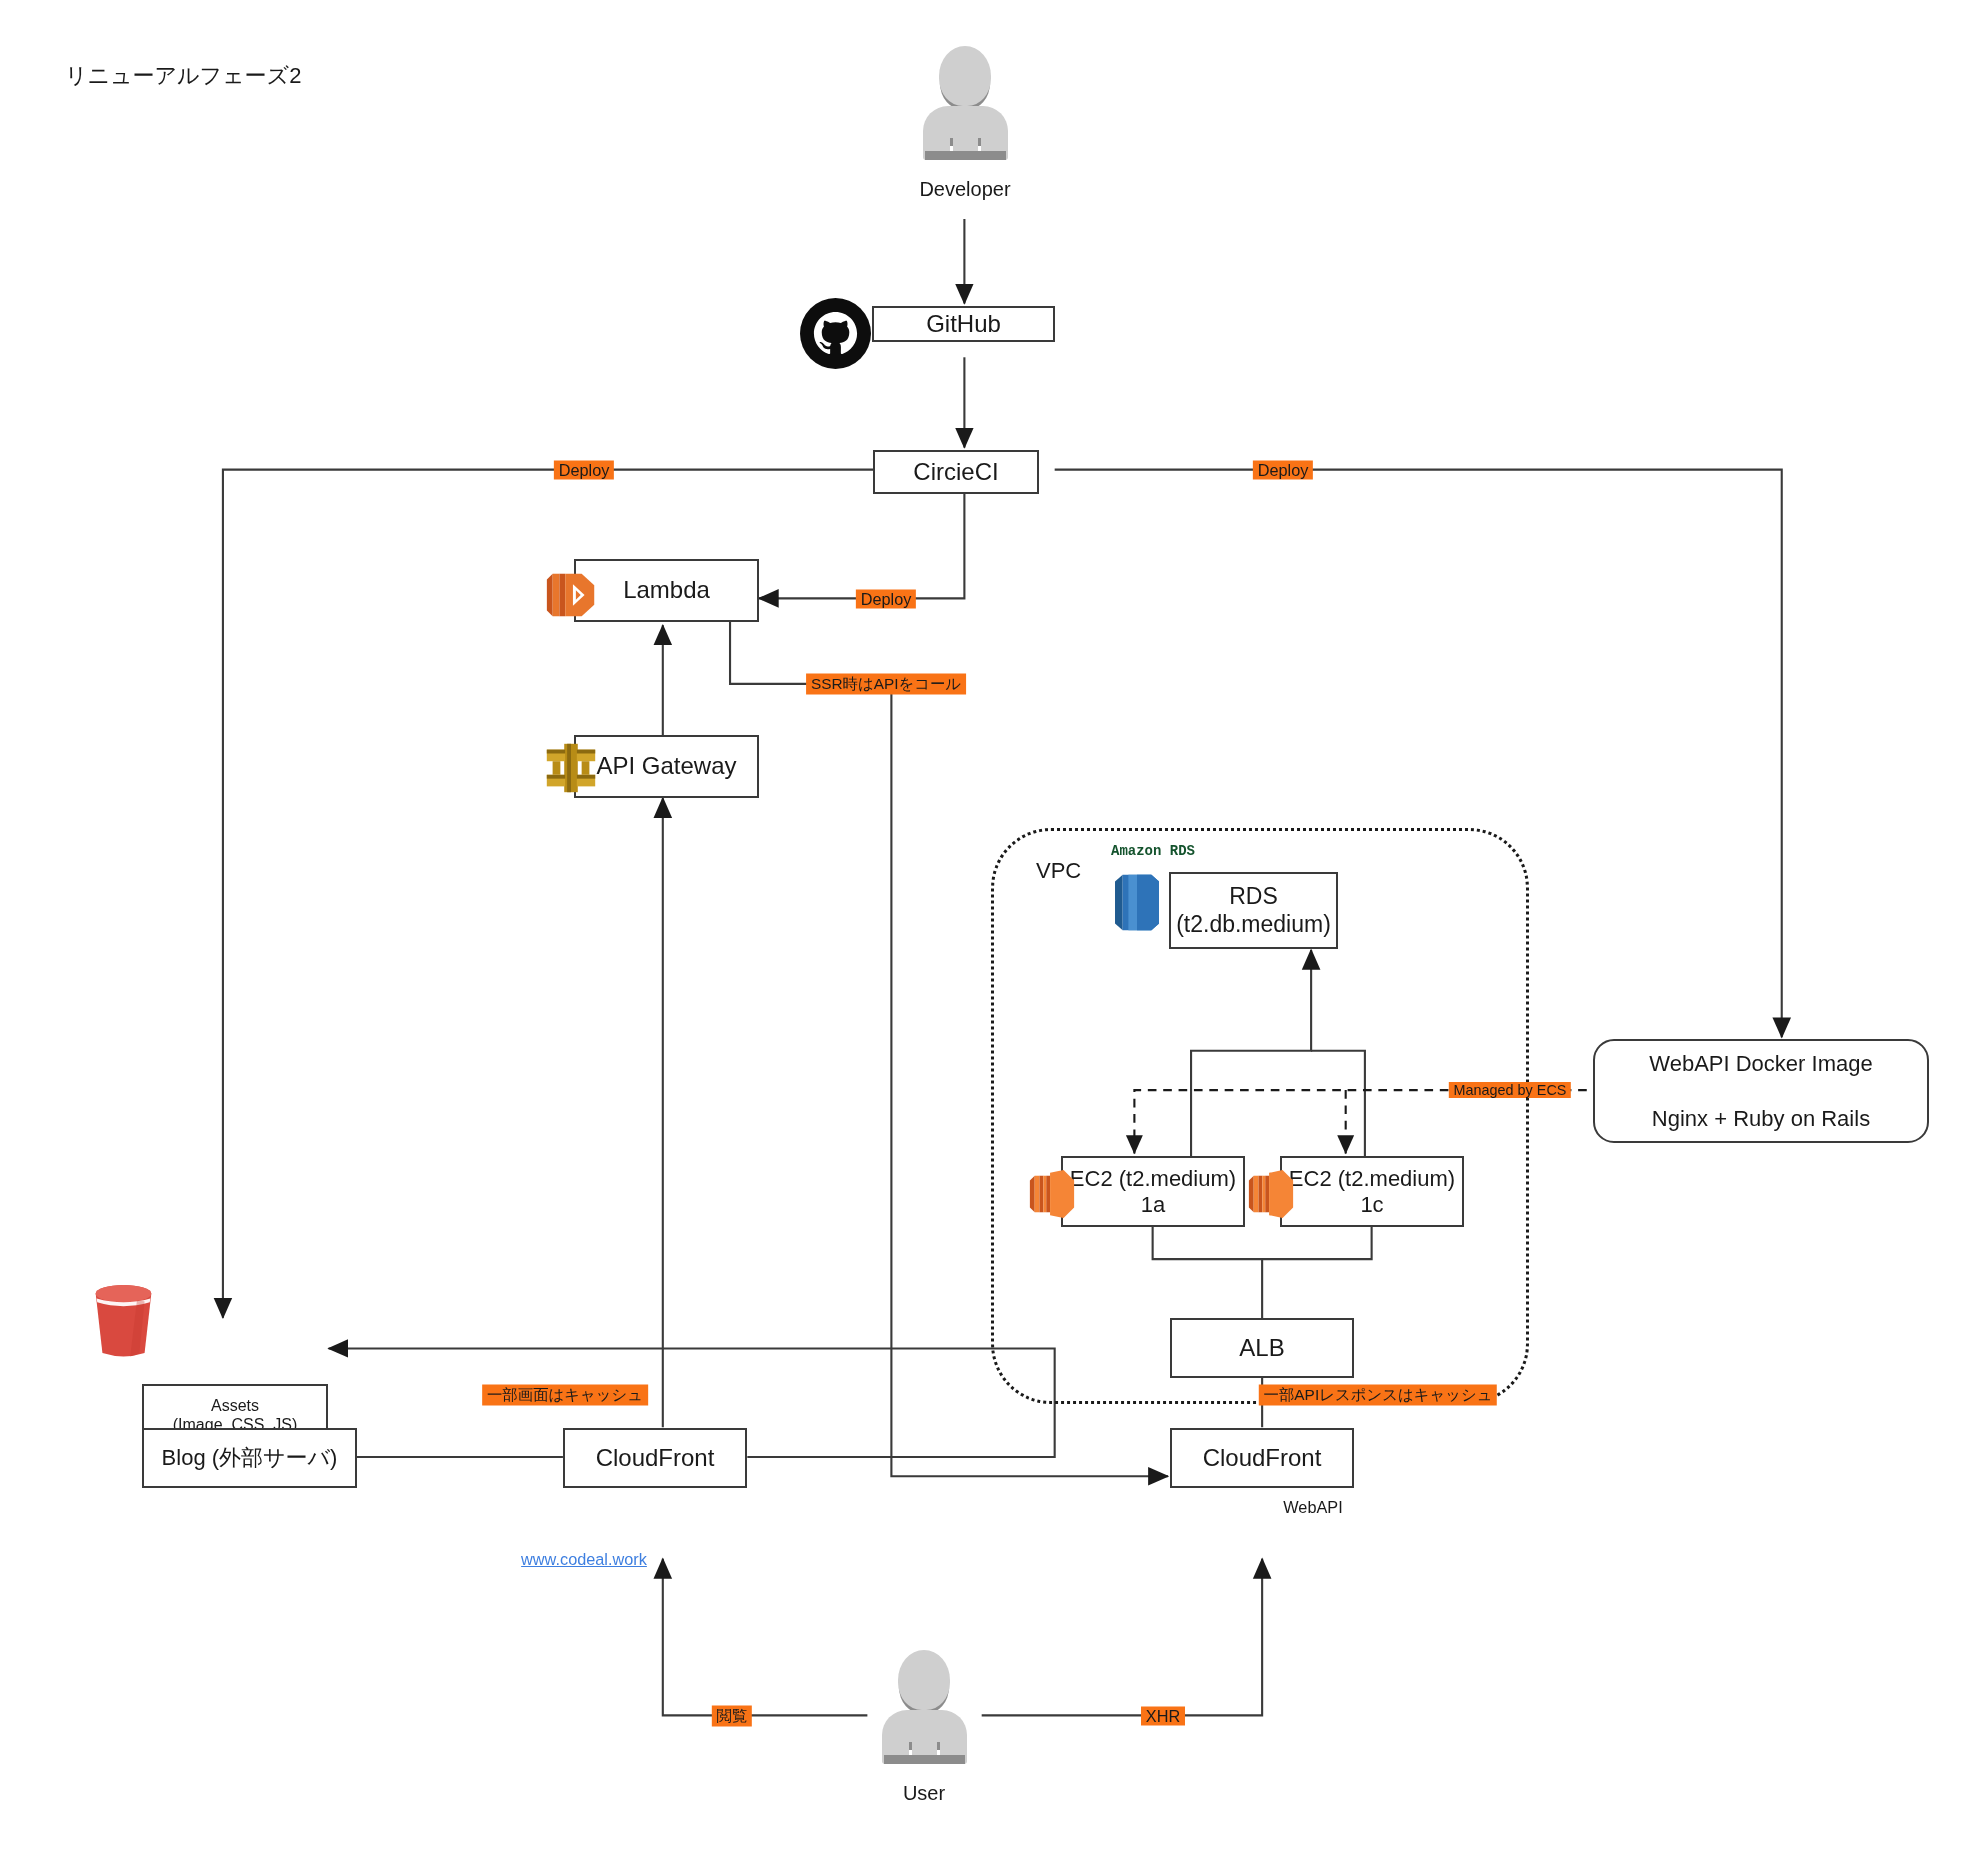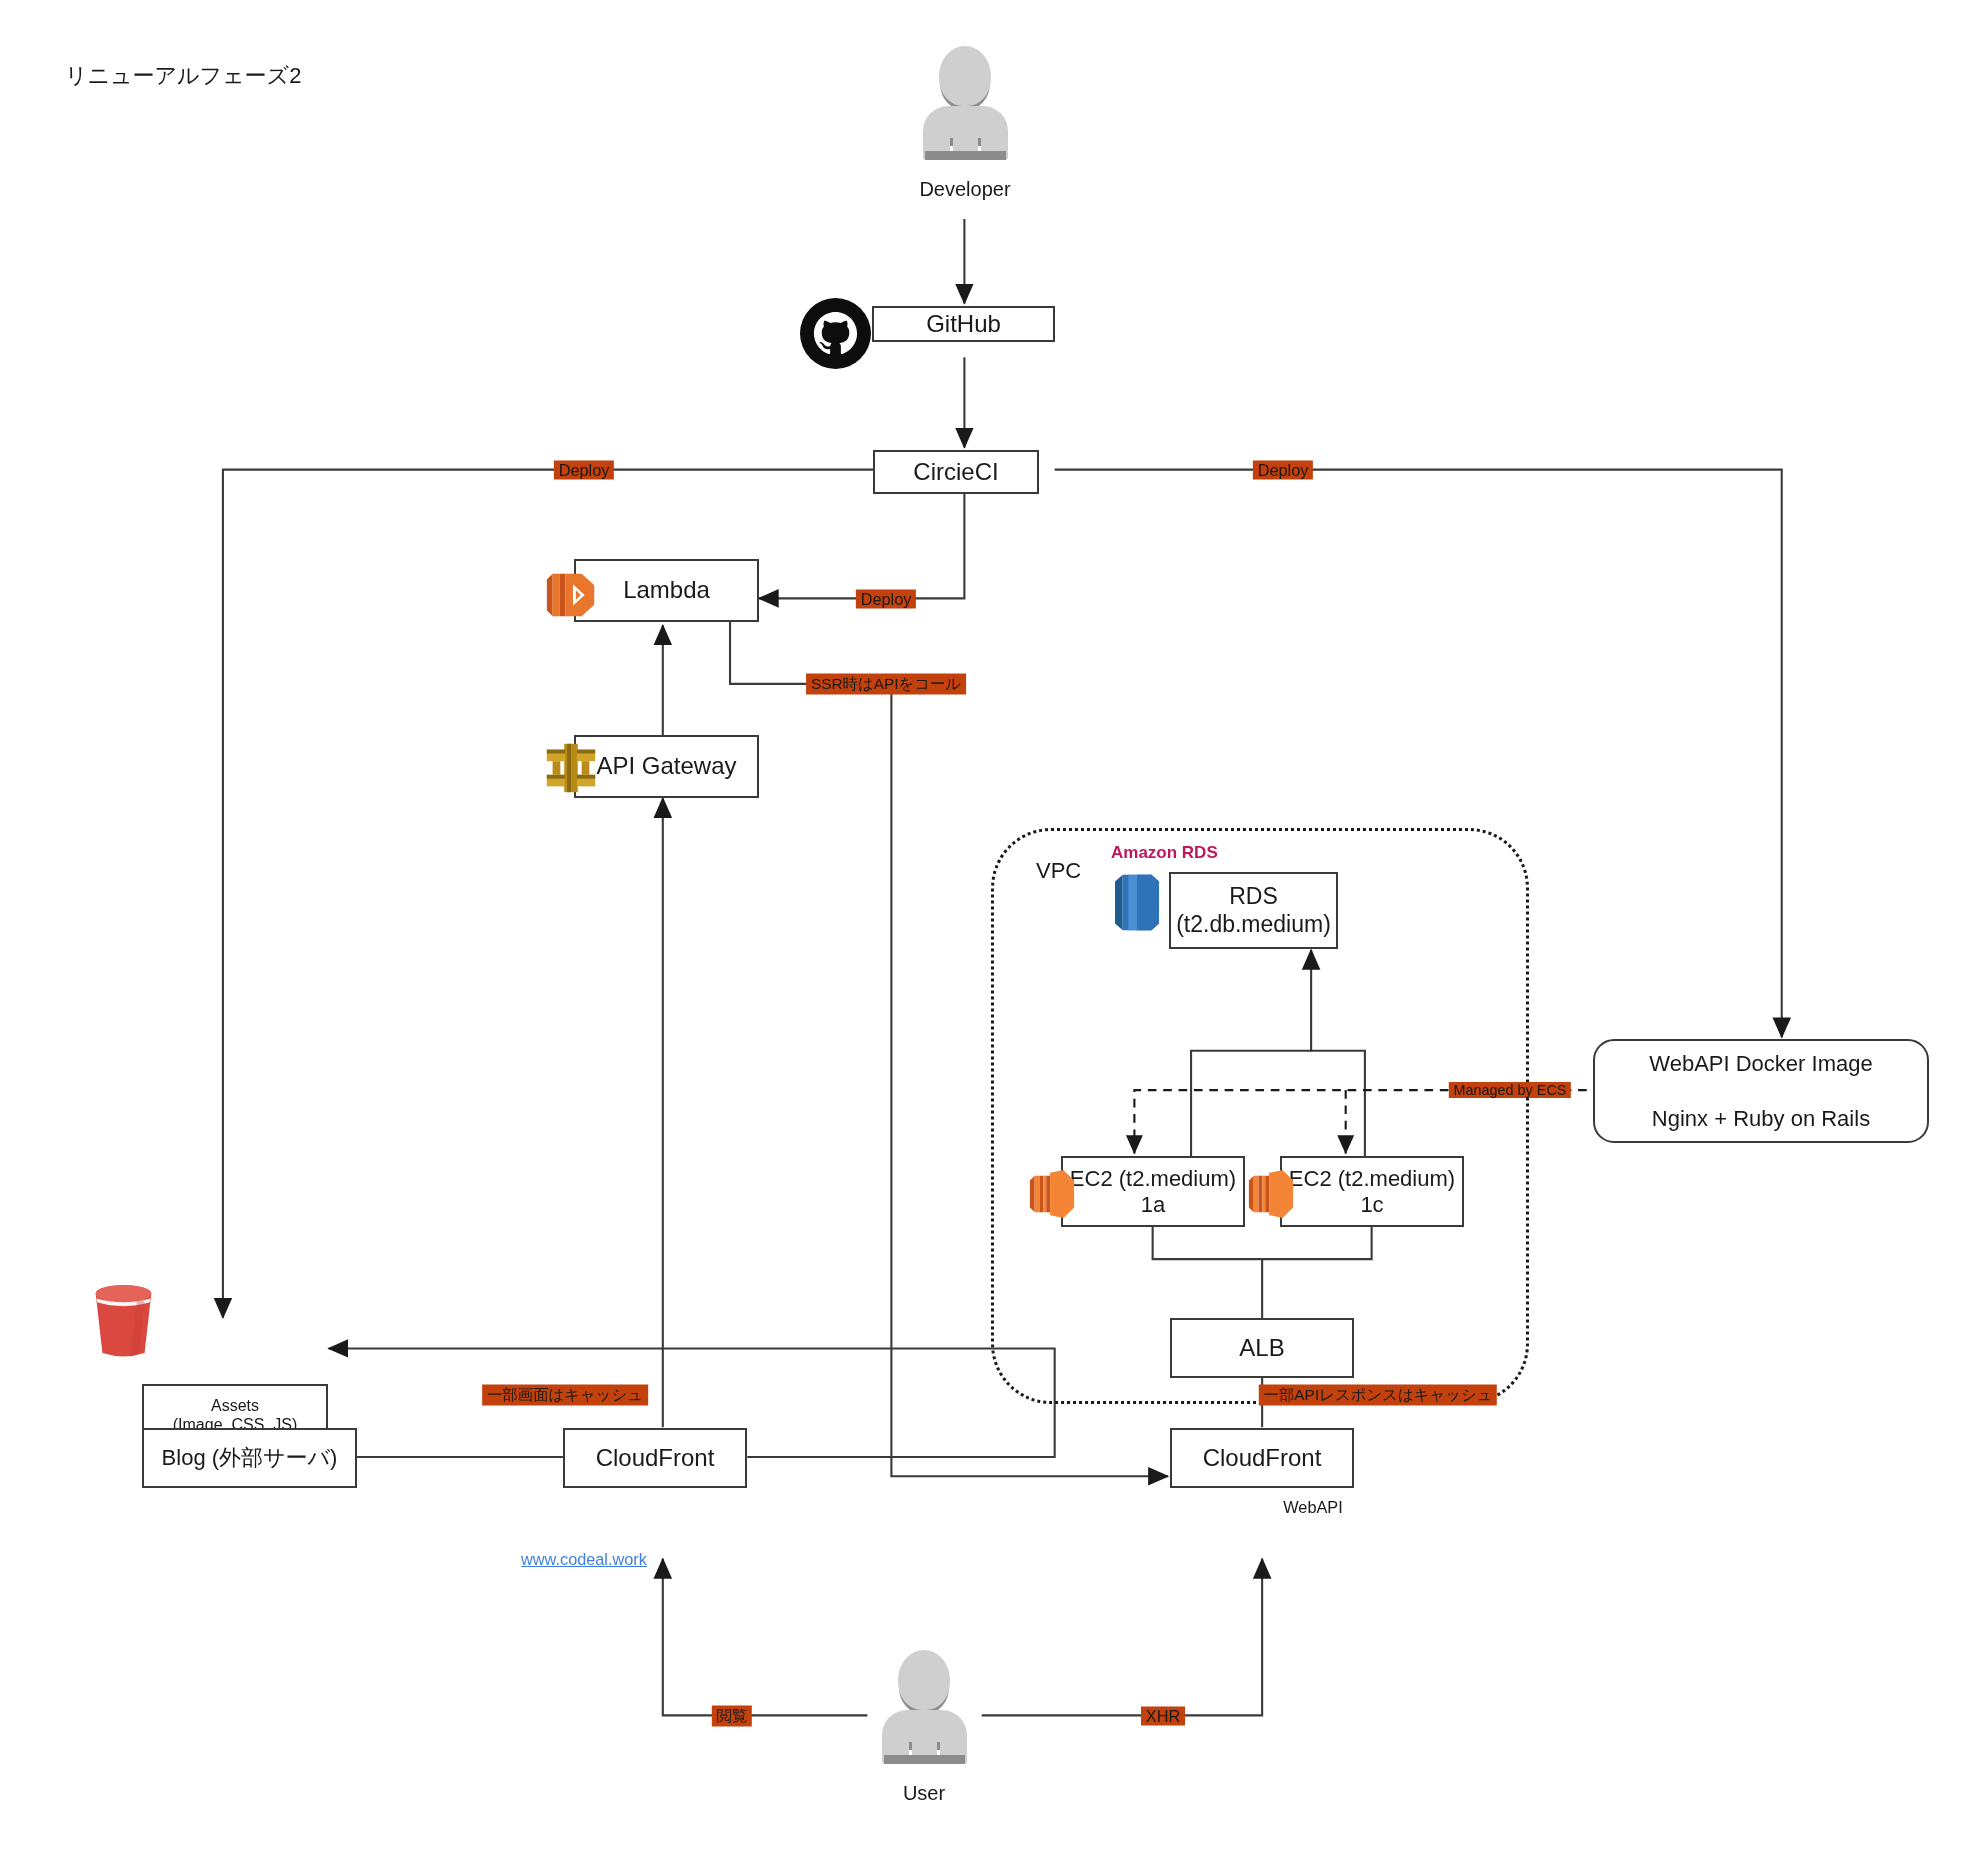--- a/index.html
+++ b/index.html
@@ -10,32 +10,32 @@
   svg#wires{position:absolute;left:0;top:0;width:1972px;height:1870px;pointer-events:none;}
 
   .node{position:absolute;box-sizing:border-box;background:#ffffff;
         border:2.4px solid #3a3a3a;display:flex;flex-direction:column;
         align-items:center;justify-content:center;text-align:center;
         line-height:1.18;}
   .node .ln{display:block;white-space:nowrap;}
 
   .title{position:absolute;font-size:22px;color:#1a1a1a;white-space:nowrap;}
 
-  .edge-label{position:absolute;font-size:16.3px;color:#1a1a1a;background:#c2410c;
+  .edge-label{position:absolute;font-size:16.3px;color:#1a1a1a;background:#f97316;
               padding:0 4.8px;white-space:nowrap;transform:translate(-50%,-50%);}
   .edge-label.jp{font-size:15.4px;}
   .edge-label.small{font-size:14.4px;}
 
   .plain-label{position:absolute;font-size:20px;color:#1a1a1a;white-space:nowrap;
                transform:translateX(-50%);text-align:center;}
 
   .vpc{position:absolute;box-sizing:border-box;border:3.8px dotted #1a1a1a;
        border-radius:60px;background:transparent;}
   .vpc-label{position:absolute;font-size:22px;color:#1a1a1a;}
-  .rds-cap{position:absolute;font-size:17px;font-weight:bold;color:#be185d;white-space:nowrap;}
+  .rds-cap{position:absolute;font-size:14px;font-weight:bold;color:#14532d;white-space:nowrap;font-family:Liberation Mono, monospace;}
 
   .rounded{border-radius:21px;gap:8px;}
 
   .link{position:absolute;font-size:16.3px;color:#3e7fe0;text-decoration:underline;
         white-space:nowrap;transform:translateX(-50%);}
 
   
   .icon{position:absolute;}
 
   

